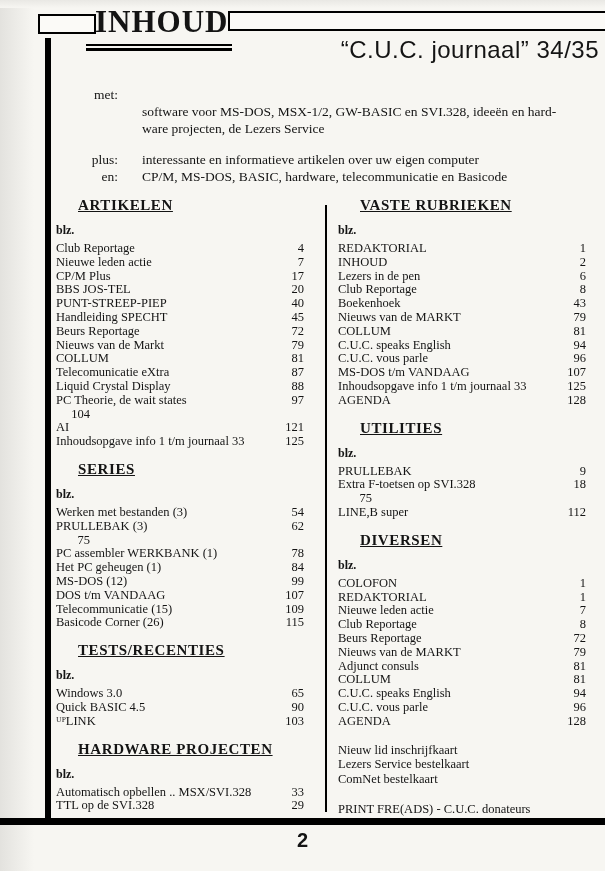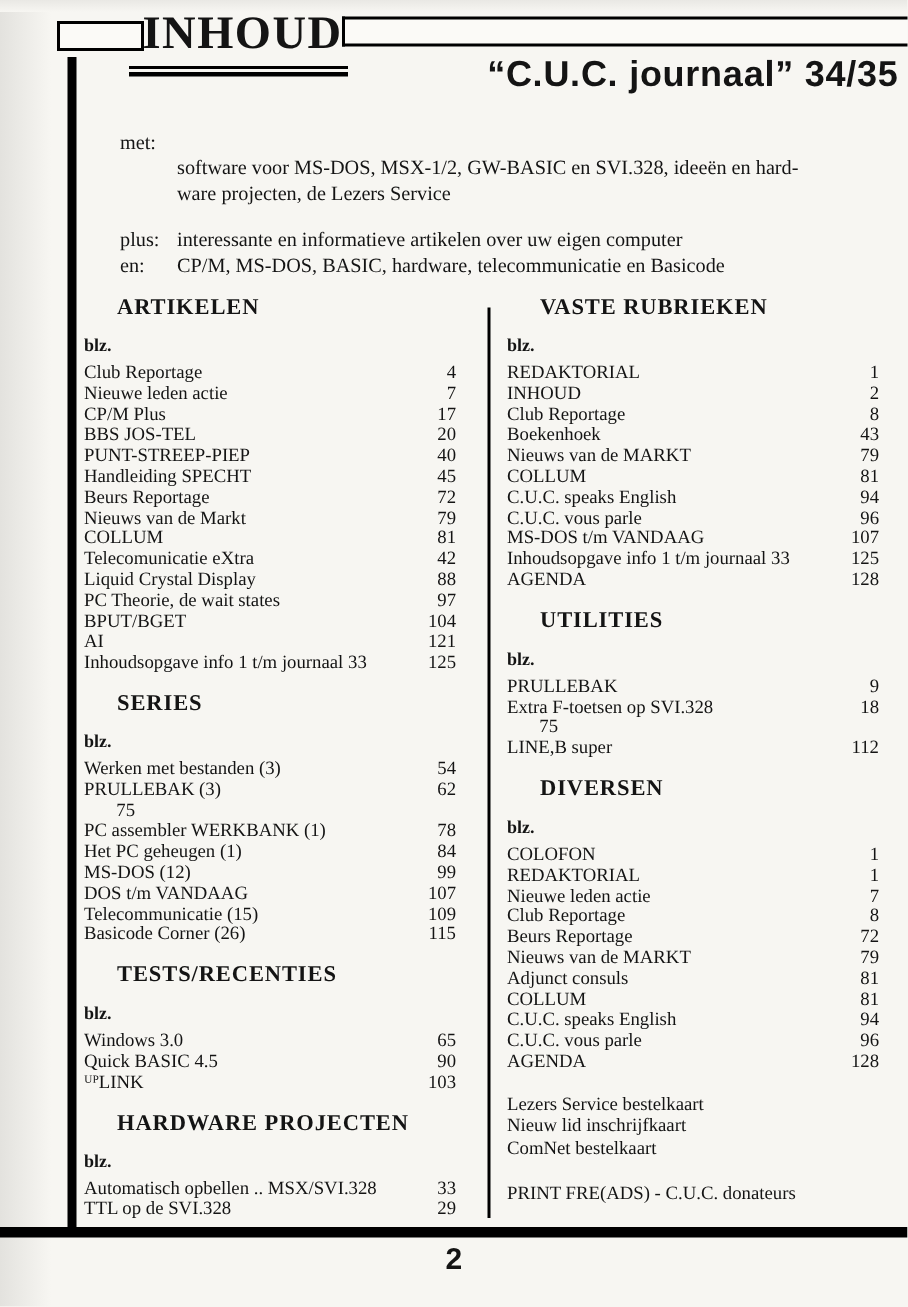--- a/index.html
+++ b/index.html
@@ -11,43 +11,43 @@
   .edge-shade{position:absolute;left:0;top:0;width:34px;height:871px;background:linear-gradient(90deg,#e3e2de,#f7f6f2);}
   .top-shade{position:absolute;left:0;top:0;width:605px;height:8px;background:linear-gradient(180deg,#e9e8e4,#f7f6f2);}
 
   
   .tab-box{position:absolute;left:38px;top:14px;width:54px;height:16px;border:2px solid #000;background:#fbfaf7;}
   .inhoud{position:absolute;left:95px;top:4px;font-size:31px;font-weight:bold;letter-spacing:1px;font-family:"Liberation Serif",serif;}
   .ul-wrap{position:absolute;left:86px;top:44px;width:146px;}
   .ul1{height:2px;background:#000;margin-bottom:2px;}
   .ul2{height:3px;background:#000;}
   .top-bar{position:absolute;left:228px;top:11px;width:377px;height:16px;border:2px solid #000;border-right:none;background:#fbfaf7;}
-  .journal-title{position:absolute;right:6px;top:36px;font-family:"Liberation Sans",sans-serif;font-weight:bold;font-size:24px;letter-spacing:0.5px;}
+  .journal-title{position:absolute;right:6px;top:36px;font-family:"Liberation Sans",sans-serif;font-weight:normal;font-size:24px;letter-spacing:0.5px;}
 
   
   .intro{position:absolute;left:80px;top:86px;width:505px;font-size:13.5px;line-height:17px;}
   .intro-row{display:flex;}
-  .intro-label{width:38px;flex:none;margin-right:0;}
+  .intro-label{width:38px;text-align:right;flex:none;margin-right:24px;}
   .intro-text{flex:1;}
   .gap14{height:14px;}
 
   
   .left-bar{position:absolute;left:45px;top:38px;width:6px;height:784px;background:#000;}
   .divider{position:absolute;left:325px;top:205px;width:2px;height:607px;background:#000;}
   .bottom-bar{position:absolute;left:0;top:818px;width:605px;height:7px;background:#000;}
   .page-num{position:absolute;left:0;top:829px;width:605px;text-align:center;font-family:"Liberation Sans",sans-serif;font-weight:bold;font-size:20px;}
 
   
   .cols{position:absolute;left:56px;top:197px;width:530px;display:flex;}
   .col{display:flex;flex-direction:column;}
   .col-left{width:248px;margin-right:34px;}
   .col-right{width:248px;}
   .section{margin-top:12px;}
   .section:first-child{margin-top:0;}
-  .section-title{font-size:15px;font-weight:bold;letter-spacing:0.6px;margin:0 0 9px 22px;}
+  .section-title{font-size:15px;font-weight:bold;letter-spacing:0.6px;margin:0 0 9px 22px;text-decoration:underline;}
   .blz{font-size:12px;font-weight:bold;text-align:left;margin-bottom:4px;}
   .toc-row{display:flex;font-size:12.5px;line-height:13.8px;}
   .toc-title{flex:1;white-space:nowrap;overflow:hidden;}
   .toc-page{width:34px;text-align:right;flex:none;}
 
   .cards{margin-top:14px;font-size:12.5px;line-height:14.5px;}
   .print-line{margin-top:16px;font-size:12.5px;}
 </style>
 </head>
 <body>
@@ -129,32 +129,31 @@
         <div class="toc-row">
           <span class="toc-title">Nieuws van de Markt</span>
           <span class="toc-page">79</span>
         </div>
         <div class="toc-row">
           <span class="toc-title">COLLUM</span>
           <span class="toc-page">81</span>
         </div>
         <div class="toc-row">
           <span class="toc-title">Telecomunicatie eXtra</span>
-          <span class="toc-page">42</span>
+          <span class="toc-page">87</span>
         </div>
         <div class="toc-row">
           <span class="toc-title">Liquid Crystal Display</span>
           <span class="toc-page">88</span>
         </div>
         <div class="toc-row">
           <span class="toc-title">PC Theorie, de wait states</span>
           <span class="toc-page">97</span>
         </div>
         <div class="toc-row">
-          <span class="toc-title">BPUT/BGET</span>
           <span class="toc-page">104</span>
         </div>
         <div class="toc-row">
           <span class="toc-title">AI</span>
           <span class="toc-page">121</span>
         </div>
         <div class="toc-row">
           <span class="toc-title">Inhoudsopgave info 1 t/m journaal 33</span>
           <span class="toc-page">125</span>
         </div>
@@ -233,20 +232,24 @@
         <div class="blz">blz.</div>
         <div class="toc-row">
           <span class="toc-title">REDAKTORIAL</span>
           <span class="toc-page">1</span>
         </div>
         <div class="toc-row">
           <span class="toc-title">INHOUD</span>
           <span class="toc-page">2</span>
         </div>
         <div class="toc-row">
+          <span class="toc-title">Lezers in de pen</span>
+          <span class="toc-page">6</span>
+        </div>
+        <div class="toc-row">
           <span class="toc-title">Club Reportage</span>
           <span class="toc-page">8</span>
         </div>
         <div class="toc-row">
           <span class="toc-title">Boekenhoek</span>
           <span class="toc-page">43</span>
         </div>
         <div class="toc-row">
           <span class="toc-title">Nieuws van de MARKT</span>
           <span class="toc-page">79</span>
@@ -337,19 +340,19 @@
         <div class="toc-row">
           <span class="toc-title">C.U.C. vous parle</span>
           <span class="toc-page">96</span>
         </div>
         <div class="toc-row">
           <span class="toc-title">AGENDA</span>
           <span class="toc-page">128</span>
         </div>
       </div>
       <div class="cards">
+        <div>Nieuw lid inschrijfkaart</div>
         <div>Lezers Service bestelkaart</div>
-        <div>Nieuw lid inschrijfkaart</div>
         <div>ComNet bestelkaart</div>
       </div>
       <div class="print-line">PRINT FRE(ADS) - C.U.C. donateurs</div>
     </div>
 </div>
 
 </body></html>

